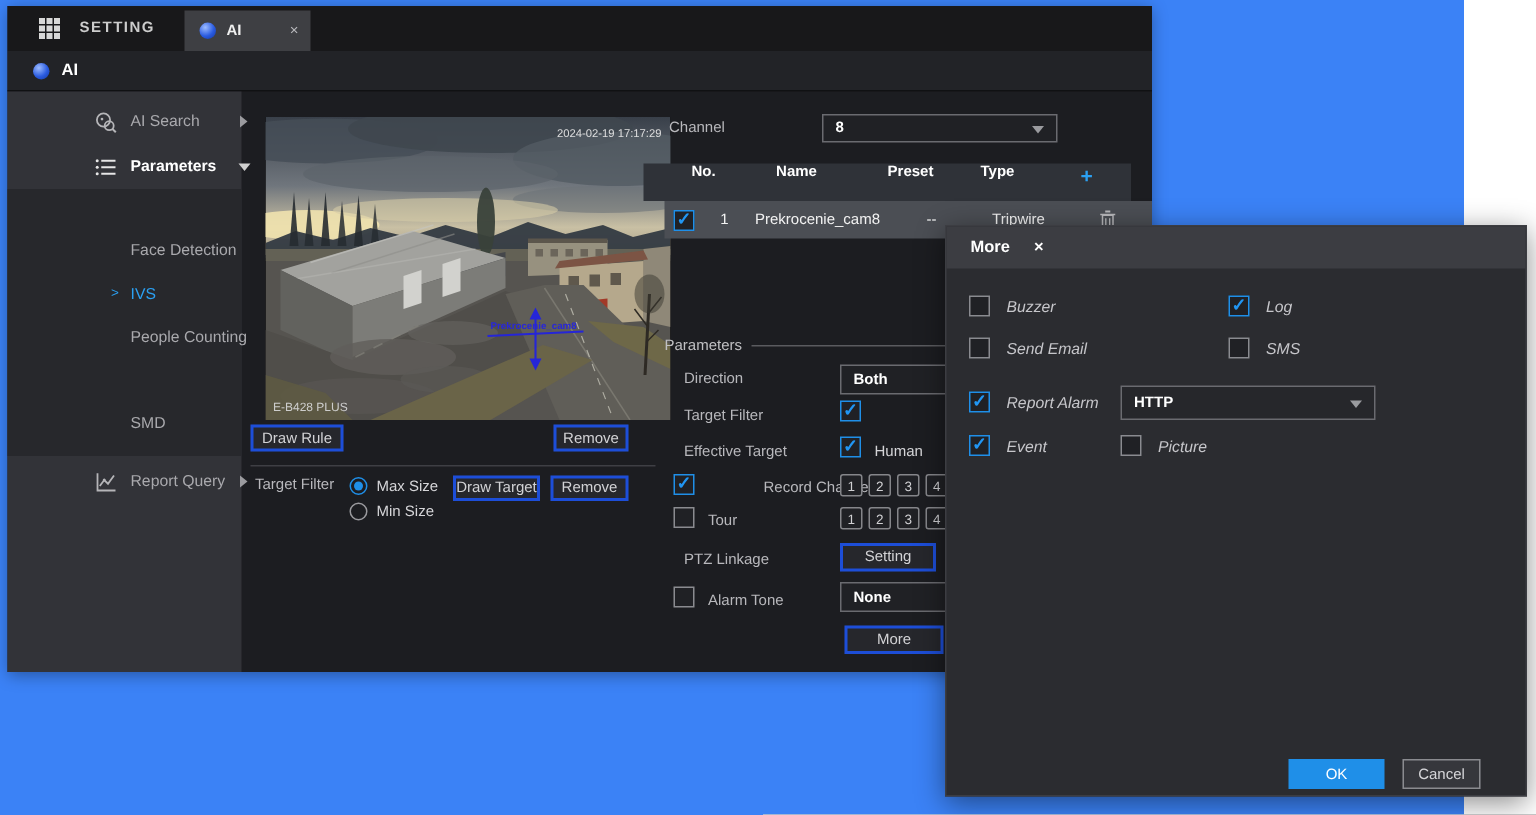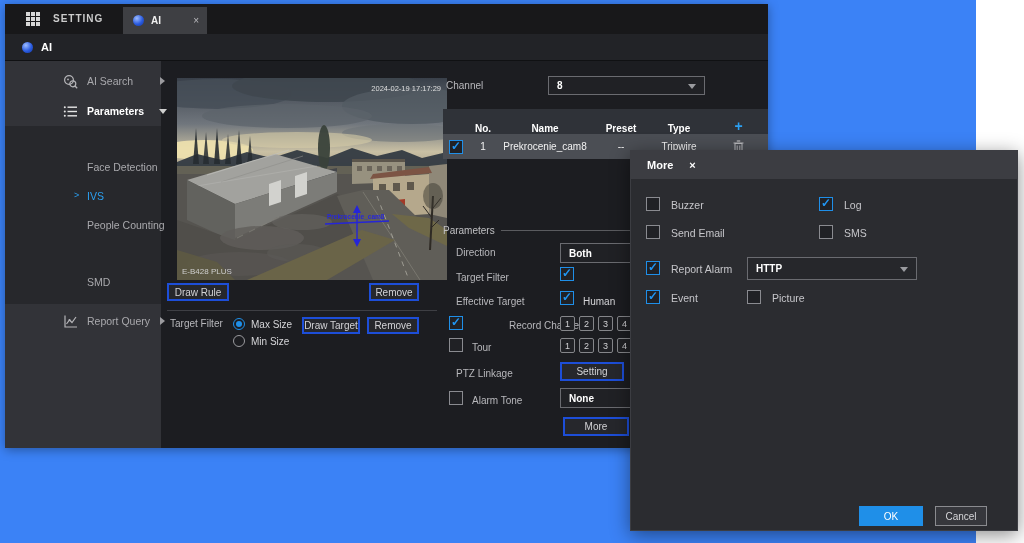--- a/index.html
+++ b/index.html
@@ -68,22 +68,22 @@
   .cb[data-checked="true"]::after { content:"✓"; position:absolute; left:1px; top:-2px;
            color:#2196f3; font-size:12px; font-weight:bold; }
 
   
   .dd { position:absolute; background:#202125; border:1px solid #6a6b70; color:#ffffff;
         font-size:10px; font-weight:bold; display:flex; align-items:center; padding:0 8px; cursor:pointer; }
   .dd .caret { position:absolute; right:8px; top:50%; margin-top:-2px; width:0; height:0;
         border-left:4px solid transparent; border-right:4px solid transparent; border-top:5px solid #9a9b9f; }
 
   
-  .tbl-header { position:absolute; left:438px; top:105px; width:325px; height:25px; background:#2f3238;
-                display:flex; align-items:flex-end; color:#ffffff; font-size:10px; font-weight:bold; }
+  .tbl-header { position:absolute; left:424px; top:105px; width:325px; height:25px; background:#2f3238;
+                display:flex; align-items:flex-start; color:#ffffff; font-size:10px; font-weight:bold; }
   .tbl-row { position:absolute; left:438px; top:130px; width:325px; height:25px; background:#4b4e54;
              display:flex; align-items:center; color:#f2f2f2; font-size:10px; }
   .c0{width:26px;flex:none;display:flex;justify-content:center;}
   .c1{width:28px;flex:none;text-align:center;}
   .c2{width:96px;flex:none;text-align:center;}
   .c3{width:56px;flex:none;text-align:center;}
   .c4{width:60px;flex:none;text-align:center;}
   .c5{width:59px;flex:none;display:flex;justify-content:center;}
   .plus { color:#2ba0f2; font-size:14px; font-weight:bold; cursor:pointer; }
   .tbl-row .cb { position:relative; }
@@ -98,21 +98,21 @@
   .legend-row span { color:#c0c0c3; font-size:10px; margin-right:6px; }
   .legend-row i { flex:1; height:1px; background:#5a5b5f; }
 
   
   #dialog { position:absolute; left:630px; top:150px; width:388px; height:381px; background:#2b2c30;
             box-shadow:0 4px 18px rgba(0,0,0,.45); border:1px solid #3c3d42; }
   .dlg-title { position:absolute; left:0; top:0; width:100%; height:28px; background:#3c3d42;
                display:flex; align-items:center; }
   .dlg-title span { color:#ffffff; font-size:11px; font-weight:bold; margin-left:16px; }
   .dlg-close { margin-left:auto; margin-right:12px; color:#c3c3c7; font-size:12px; cursor:pointer; }
-  .dlg-label { color:#c6c6ca; font-size:10.5px; position:absolute; }
+  .dlg-label { color:#c6c6ca; font-size:10.5px; position:absolute;font-style:italic; }
   .ok-btn { position:absolute; left:228px; top:355px; width:64px; height:20px; background:#1f8fe8;
             border:none; color:#ffffff; font-size:10px; display:flex; align-items:center; justify-content:center; cursor:pointer; }
   .cancel-btn { position:absolute; left:304px; top:355px; width:52px; height:20px; background:#36373c;
             border:1px solid #8a8b8f; color:#d6d6d9; font-size:10px; display:flex; align-items:center;
             justify-content:center; cursor:pointer; }
 
   
   #preview { position:absolute; left:172px; top:74px; width:270px; height:202px; background:#000; }
   #preview svg { display:block; width:100%; height:100%; }
 </style>

